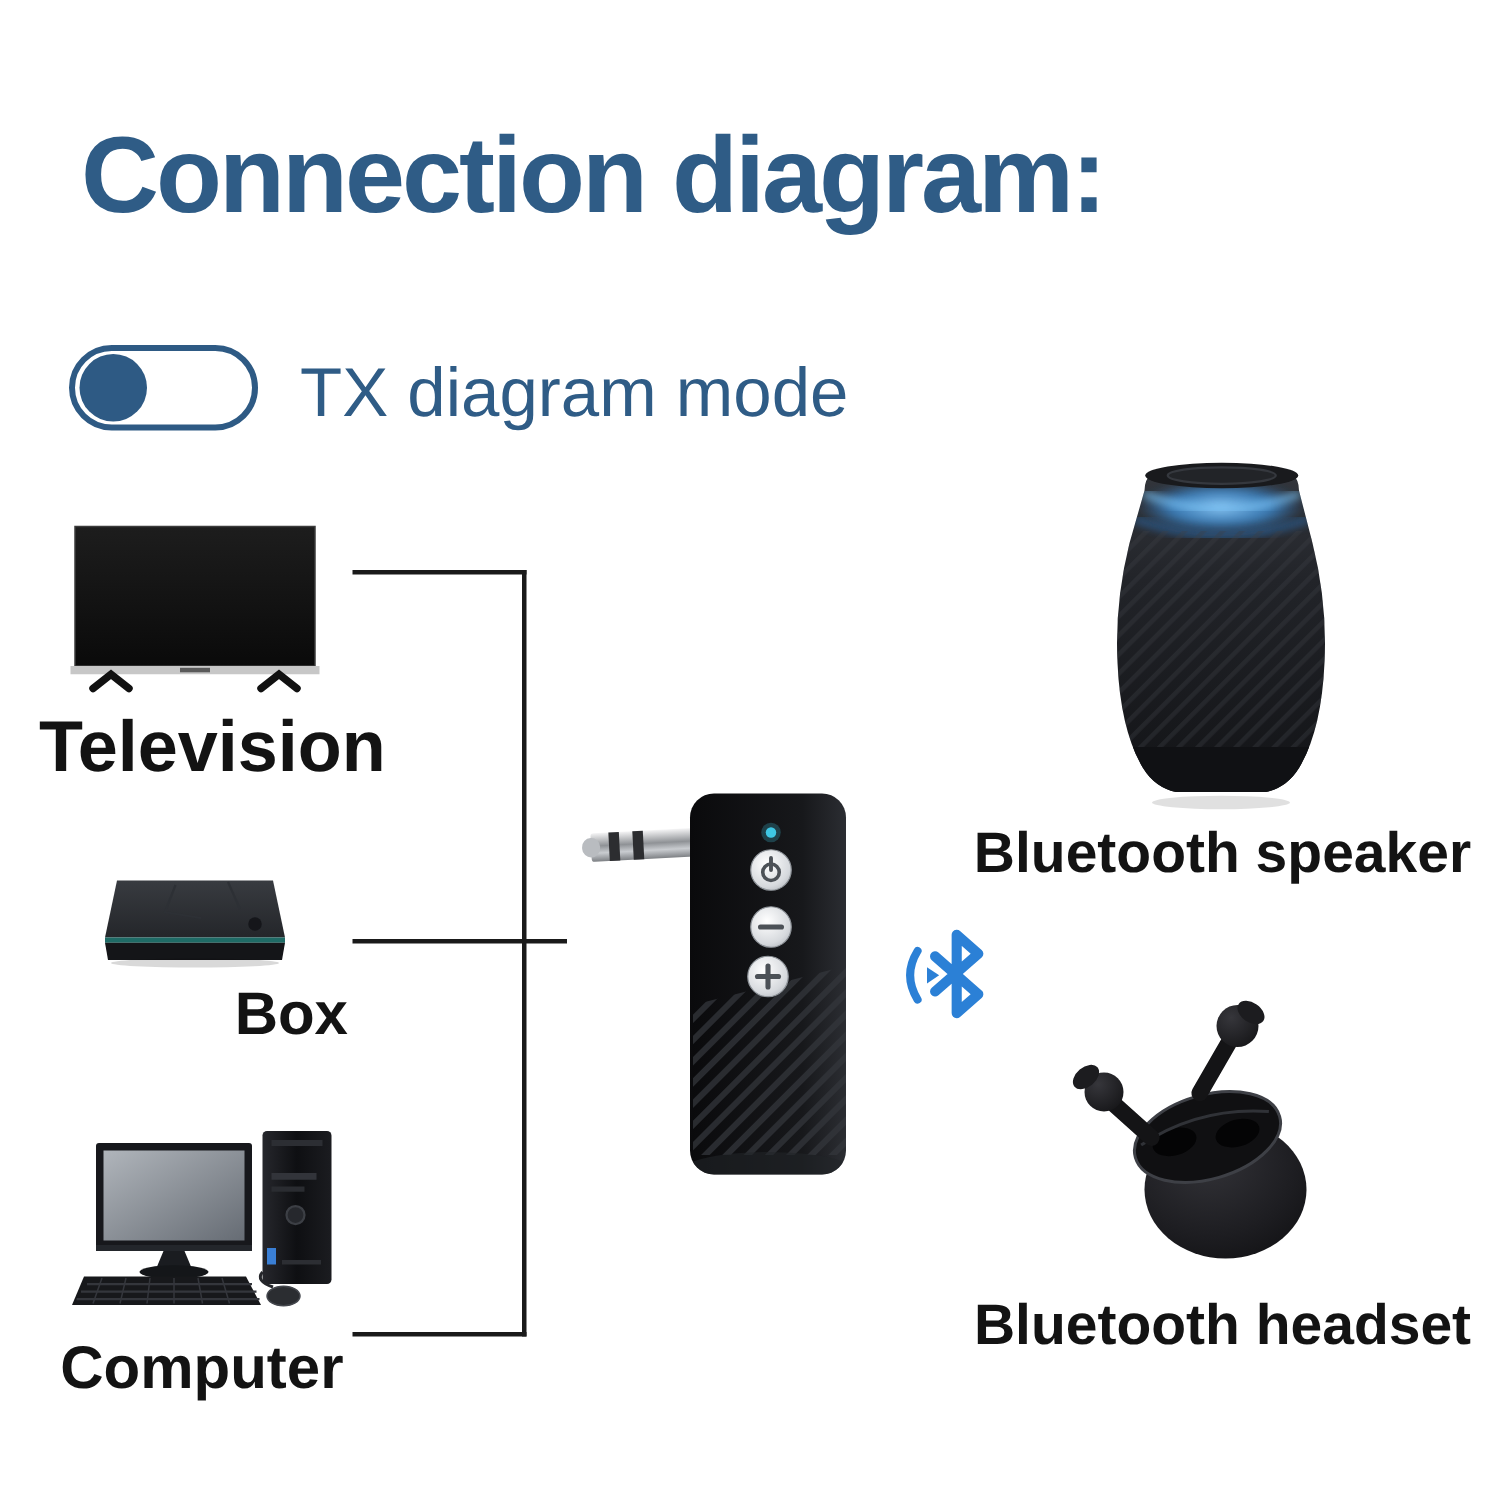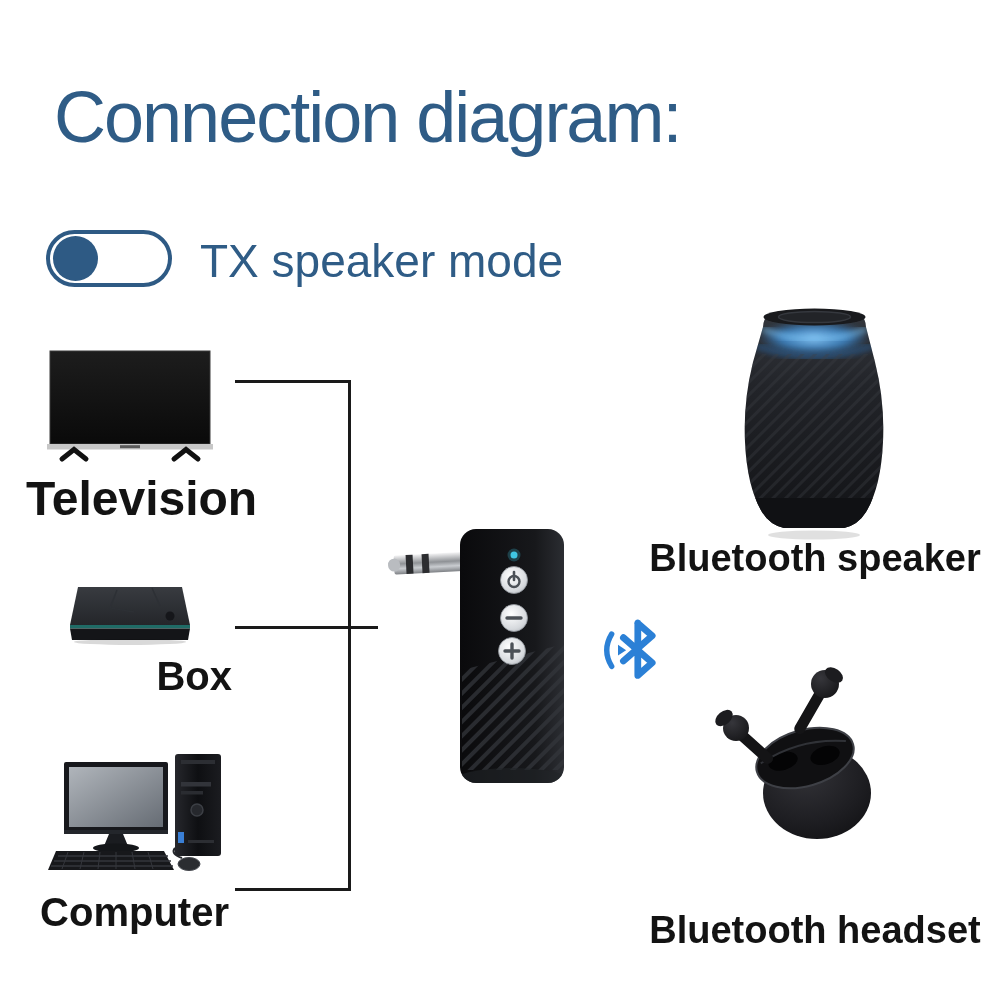--- a/index.html
+++ b/index.html
@@ -1,29 +1,29 @@
 <!DOCTYPE html>
 <html><head>
 <meta charset="utf-8">
 <style>
   html,body{margin:0;padding:0;background:#ffffff;}
   body{width:1000px;height:1000px;position:relative;overflow:hidden;
        font-family:"Liberation Sans", sans-serif;}
   .abs{position:absolute;}
 
   
-  .page-title{left:54px;top:76px;font-size:72px;font-weight:normal;
+  .page-title{left:54px;top:76px;font-size:72px;font-weight:bold;
               letter-spacing:-2px;color:#2f5c86;line-height:1.15;white-space:nowrap;}
   .tx-label{left:200px;top:236px;font-size:46px;color:#2f5c86;line-height:1.1;white-space:nowrap;}
   .dev-label{font-weight:bold;color:#131313;text-align:center;line-height:1.2;white-space:nowrap;}
   .label-tv{left:26px;top:470px;width:200px;font-size:48px;}
   .label-box{left:32px;top:652px;width:200px;font-size:40px;text-align:right;}
   .label-computer{left:29px;top:888px;width:200px;font-size:40px;text-align:right;}
-  .label-speaker{left:640px;top:536px;width:350px;font-size:38px;}
-  .label-headset{left:640px;top:908px;width:350px;font-size:38px;}
+  .label-speaker{left:640px;top:547px;width:350px;font-size:38px;}
+  .label-headset{left:640px;top:862px;width:350px;font-size:38px;}
 
   
   .toggle{left:46px;top:230px;width:118px;height:49px;border:4px solid #2e5a84;
           border-radius:30px;background:#ffffff;}
   .toggle-knob{position:absolute;left:3px;top:2px;width:45px;height:45px;
                border-radius:50%;background:#2e5a84;}
 
   
   .line{background:#1a1a1a;}
   .line-v{left:348px;top:380px;width:3px;height:511px;}
@@ -43,21 +43,21 @@
 </head>
 <body>
 
 <div>
 
   <div class="abs page-title">Connection diagram:</div>
 
   <div class="abs toggle">
     <div class="toggle-knob"></div>
   </div>
-  <div class="abs tx-label">TX speaker mode</div>
+  <div class="abs tx-label">TX diagram mode</div>
 
   <div class="abs line line-v"></div>
   <div class="abs line line-tv"></div>
   <div class="abs line line-box"></div>
   <div class="abs line line-pc"></div>
 
   <svg class="abs tv-svg" width="180" height="118" viewBox="0 0 180 118">
     <defs>
       <linearGradient id="tvg" x1="0" y1="0" x2="0" y2="1">
         <stop offset="0" stop-color="#1d1d1d"></stop>

